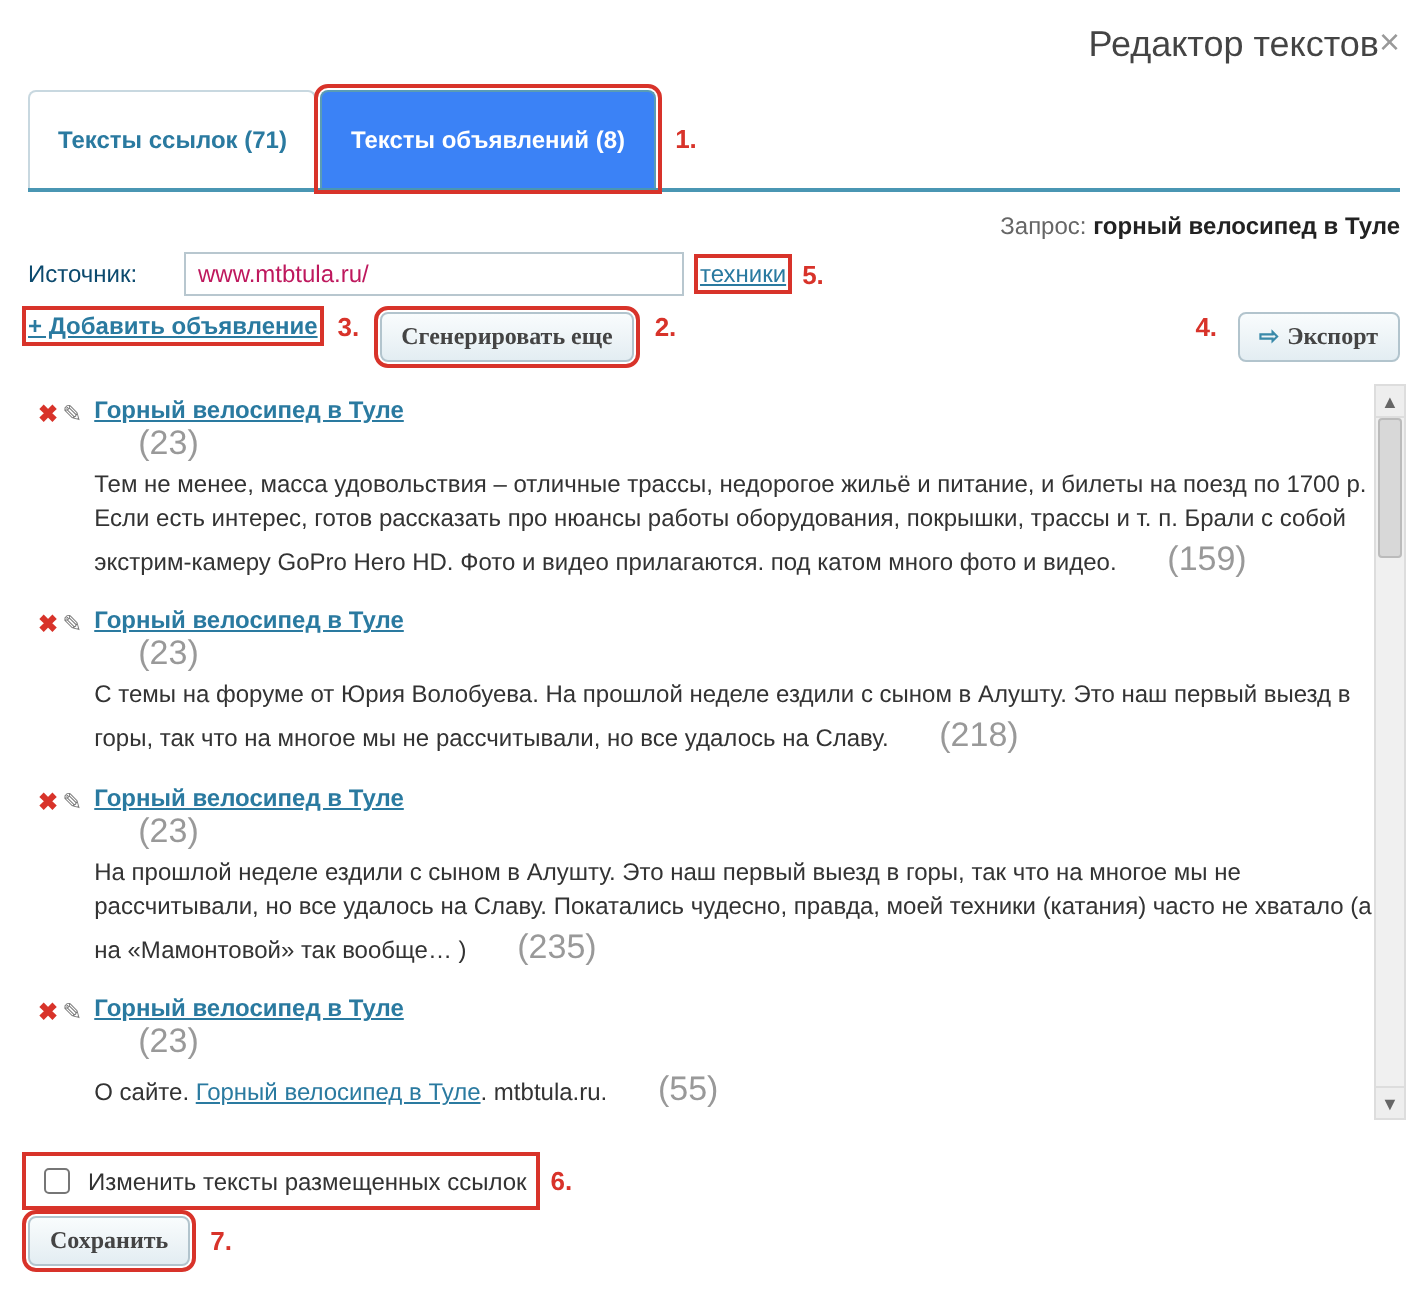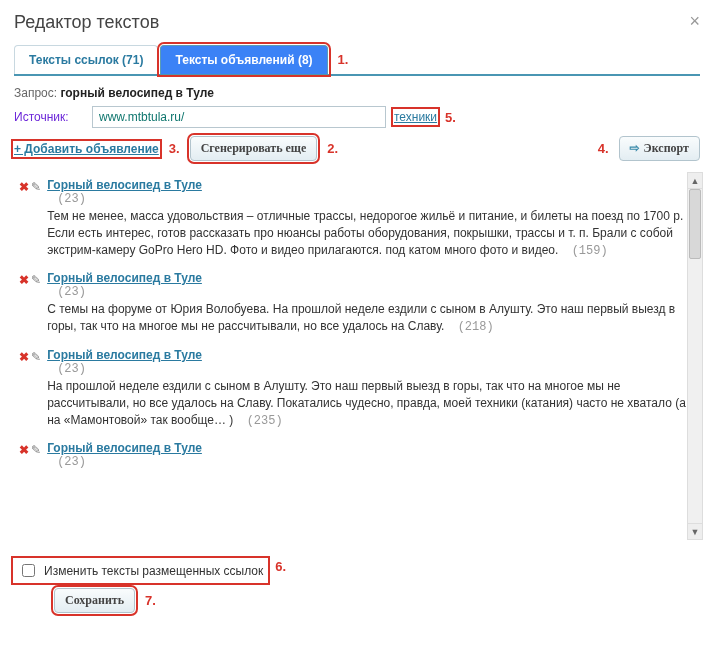--- a/index.html
+++ b/index.html
@@ -1,41 +1,41 @@
 <!DOCTYPE html>
 <html><head>
 <meta charset="utf-8">
 <style>
   * { box-sizing: border-box; }
   body {
     margin: 0; padding: 12px 14px; width: 714px;
     font-family: Arial, Helvetica, sans-serif; font-size: 12px;
     color: #333; background: #fff;
   }
-  .hdr { display: flex; align-items: flex-start; justify-content: space-between; }
+  .hdr { display: flex; align-items: flex-start; justify-content: flex-end; }
   .title { font-size: 18px; color: #444; font-weight: normal; margin: 0 0 12px; }
   .close { font-size: 18px; color: #999; cursor: pointer; line-height: 1; }
 
   .tabs { border-bottom: 2px solid #4a96b3; display: flex; gap: 0; }
   .tab {
-    padding: 7px 14px; border: 1px solid #c8d8e0; border-bottom: none;
+    padding: 17px 14px; border: 1px solid #c8d8e0; border-bottom: none;
     border-radius: 4px 4px 0 0; background: #fff;
     color: #2a7aa0; font-weight: bold; font-size: 12px; cursor: pointer;
     margin-right: 2px;
   }
   .tab.active { background: #3b82f6; color: #fff; border-color: #5a9cb5; }
 
-  .query { margin: 10px 0 6px; color: #666; }
+  .query { margin: 10px 0 6px; color: #666; text-align: right; }
   .query b { color: #222; }
   .row { display: flex; align-items: center; gap: 8px; margin-bottom: 8px; }
-  .lbl { color: #6d28d9; width: 70px; }
-  .urlbox { width: 294px; height: 22px; border: 1px solid #b8c7cf; padding: 2px 6px; color: #0f766e; font-size: 12px; }
+  .lbl { color: #0c4a6e; width: 70px; }
+  .urlbox { width: 250px; height: 22px; border: 1px solid #b8c7cf; padding: 2px 6px; color: #be185d; font-size: 12px; }
   .link { color: #2a7aa0; text-decoration: underline; cursor: pointer; }
 
-  .toolbar { display: flex; align-items: center; gap: 10px; margin: 6px 0 10px; }
+  .toolbar { display: flex; align-items: flex-start; gap: 10px; margin: 6px 0 10px; }
   .spacer { flex: 1; }
   .btn {
     display: inline-flex; align-items: center; gap: 4px;
     padding: 4px 10px; font-size: 12px; font-weight: bold;
     background: linear-gradient(#f9fcfd, #e3edf2);
     border: 1px solid #b2c4cd; border-radius: 4px; color: #444; cursor: pointer; font-family: Liberation Serif, serif;
   }
   .btn-link { color: #2a7aa0; text-decoration: underline; cursor: pointer; font-weight: bold; }
 
   .hl { outline: 2px solid #d8332a; outline-offset: 1px; }
@@ -47,27 +47,27 @@
   .scroll-up, .scroll-down { height: 16px; background: #eee; display: flex; align-items: center; justify-content: center; color: #666; font-size: 9px; cursor: pointer; border-bottom: 1px solid #ddd; }
   .scroll-down { border-top: 1px solid #ddd; border-bottom: none; position: absolute; bottom: 0; width: 100%; }
   .scroll-thumb { position: absolute; top: 16px; left: 1px; width: 12px; height: 70px; background: #d8d8d8; border: 1px solid #bbb; border-radius: 2px; }
 
   .item { display: flex; gap: 6px; padding: 6px 4px; border-bottom: none; }
   .item-ico { display: flex; flex-direction: row; gap: 2px; padding-top: 2px; }
   .del { color: #d8332a; font-weight: bold; cursor: pointer; font-size: 12px; }
   .pencil { font-size: 12px; cursor: pointer; color: #7a7a7a; }
   .item-body { flex: 1; }
   .item-title { color: #2a7aa0; text-decoration: underline; font-weight: bold; cursor: pointer; }
-  .count, .tailcount { color: #999; font-size: 12px; margin-left: 10px; font-family: Liberation Mono, monospace; }
+  .count, .tailcount { color: #999; font-size: 17px; margin-left: 22px; }
   .item-text { color: #333; line-height: 1.4; margin-top: 2px; }
   .item-text .il { color: #2a7aa0; text-decoration: underline; }
 
   .footer { margin-top: 18px; }
   .chk-row { display: inline-flex; align-items: center; gap: 6px; padding: 2px 4px; }
-  .save-row { display: flex; align-items: center; gap: 10px; margin-top: 6px; margin-left: 40px; }
+  .save-row { display: flex; align-items: center; gap: 10px; margin-top: 6px; }
 
   .icon-plus { display:inline-block; width:12px; height:12px; border-radius:2px; background:#5eaa2e; position:relative; }
   .icon-plus::before, .icon-plus::after { content:""; position:absolute; background:#fff; }
   .icon-plus::before { left:5px; top:2px; width:2px; height:8px; }
   .icon-plus::after  { top:5px; left:2px; height:2px; width:8px; }
   .icon-export { color:#3a8aaa; font-weight:bold; }
 </style>
 </head>
 <body>
 
@@ -158,33 +158,37 @@
     </div>
 
     <div class="item">
       <div class="item-ico">
         <span class="del">✖</span>
         <span class="pencil">✎</span>
       </div>
       <div class="item-body">
         <span class="item-title">Горный велосипед в Туле</span>
         <div class="count">(23)</div>
+        <div class="item-text">
+          <span>О сайте. </span><span class="il">Горный велосипед в Туле</span><span>. mtbtula.ru.</span>
+          <span class="tailcount">(55)</span>
+        </div>
       </div>
     </div>
 
   </div>
   <div class="scrollbar">
     <div class="scroll-up">▲</div>
     <div class="scroll-thumb"></div>
     <div class="scroll-down">▼</div>
   </div>
 </div>
 
 <div class="footer">
-  <div style="display:flex;gap:8px;">
+  <div style="display:flex;align-items:center;gap:8px;">
     <label class="chk-row hl">
       <input type="checkbox" style="">
       <span>Изменить тексты размещенных ссылок</span>
     </label>
     <span class="nnum">6.</span>
   </div>
   <div class="save-row">
     <span class="btn hl">Сохранить</span>
     <span class="nnum">7.</span>
   </div>

